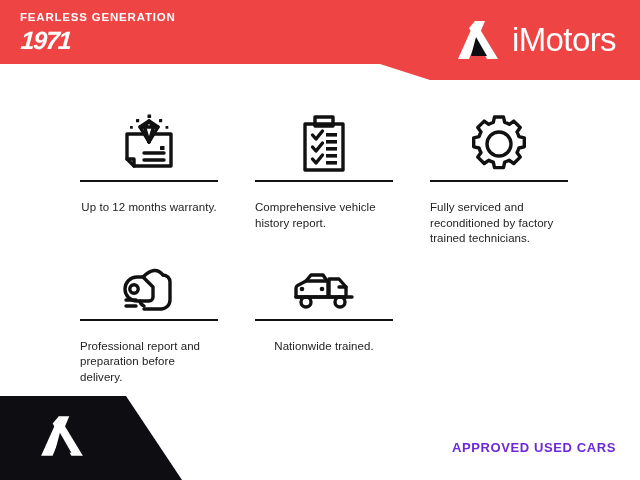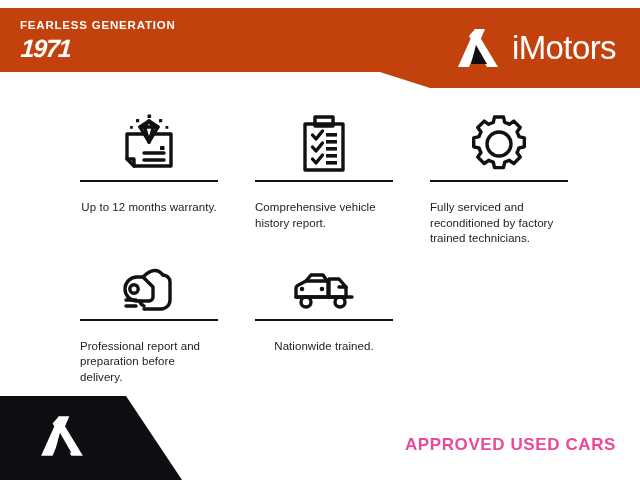--- a/index.html
+++ b/index.html
@@ -17,24 +17,24 @@
     position: relative;
     width: 640px;
     height: 480px;
     background: #ffffff;
   }
 
   
   .header {
     position: absolute;
     left: 0;
-    top: 8px;
+    top: 0;
     width: 640px;
     height: 80px;
-    background: #c2410c;
+    background: #ef4444;
     
     clip-path: polygon(0 0, 640px 0, 640px 80px, 430px 80px, 380px 64px, 0 64px);
   }
   .fearless-block {
     position: absolute;
     left: 20px;
     top: 10px;
     color: #ffffff;
   }
   .fearless-label {
@@ -131,24 +131,24 @@
     position: absolute;
     left: 38px;
     bottom: 20px;
     width: 48px;
     height: 48px;
   }
   .footer-tagline {
     position: absolute;
     right: 24px;
     bottom: 25px;
-    font-size: 17px;
+    font-size: 13px;
     font-weight: bold;
     letter-spacing: 0.6px;
-    color: #ec4899;
+    color: #6d28d9;
     white-space: nowrap;
   }
 </style>
 </head>
 <body>
 
 <div class="page">
 
   
   <div class="header">

